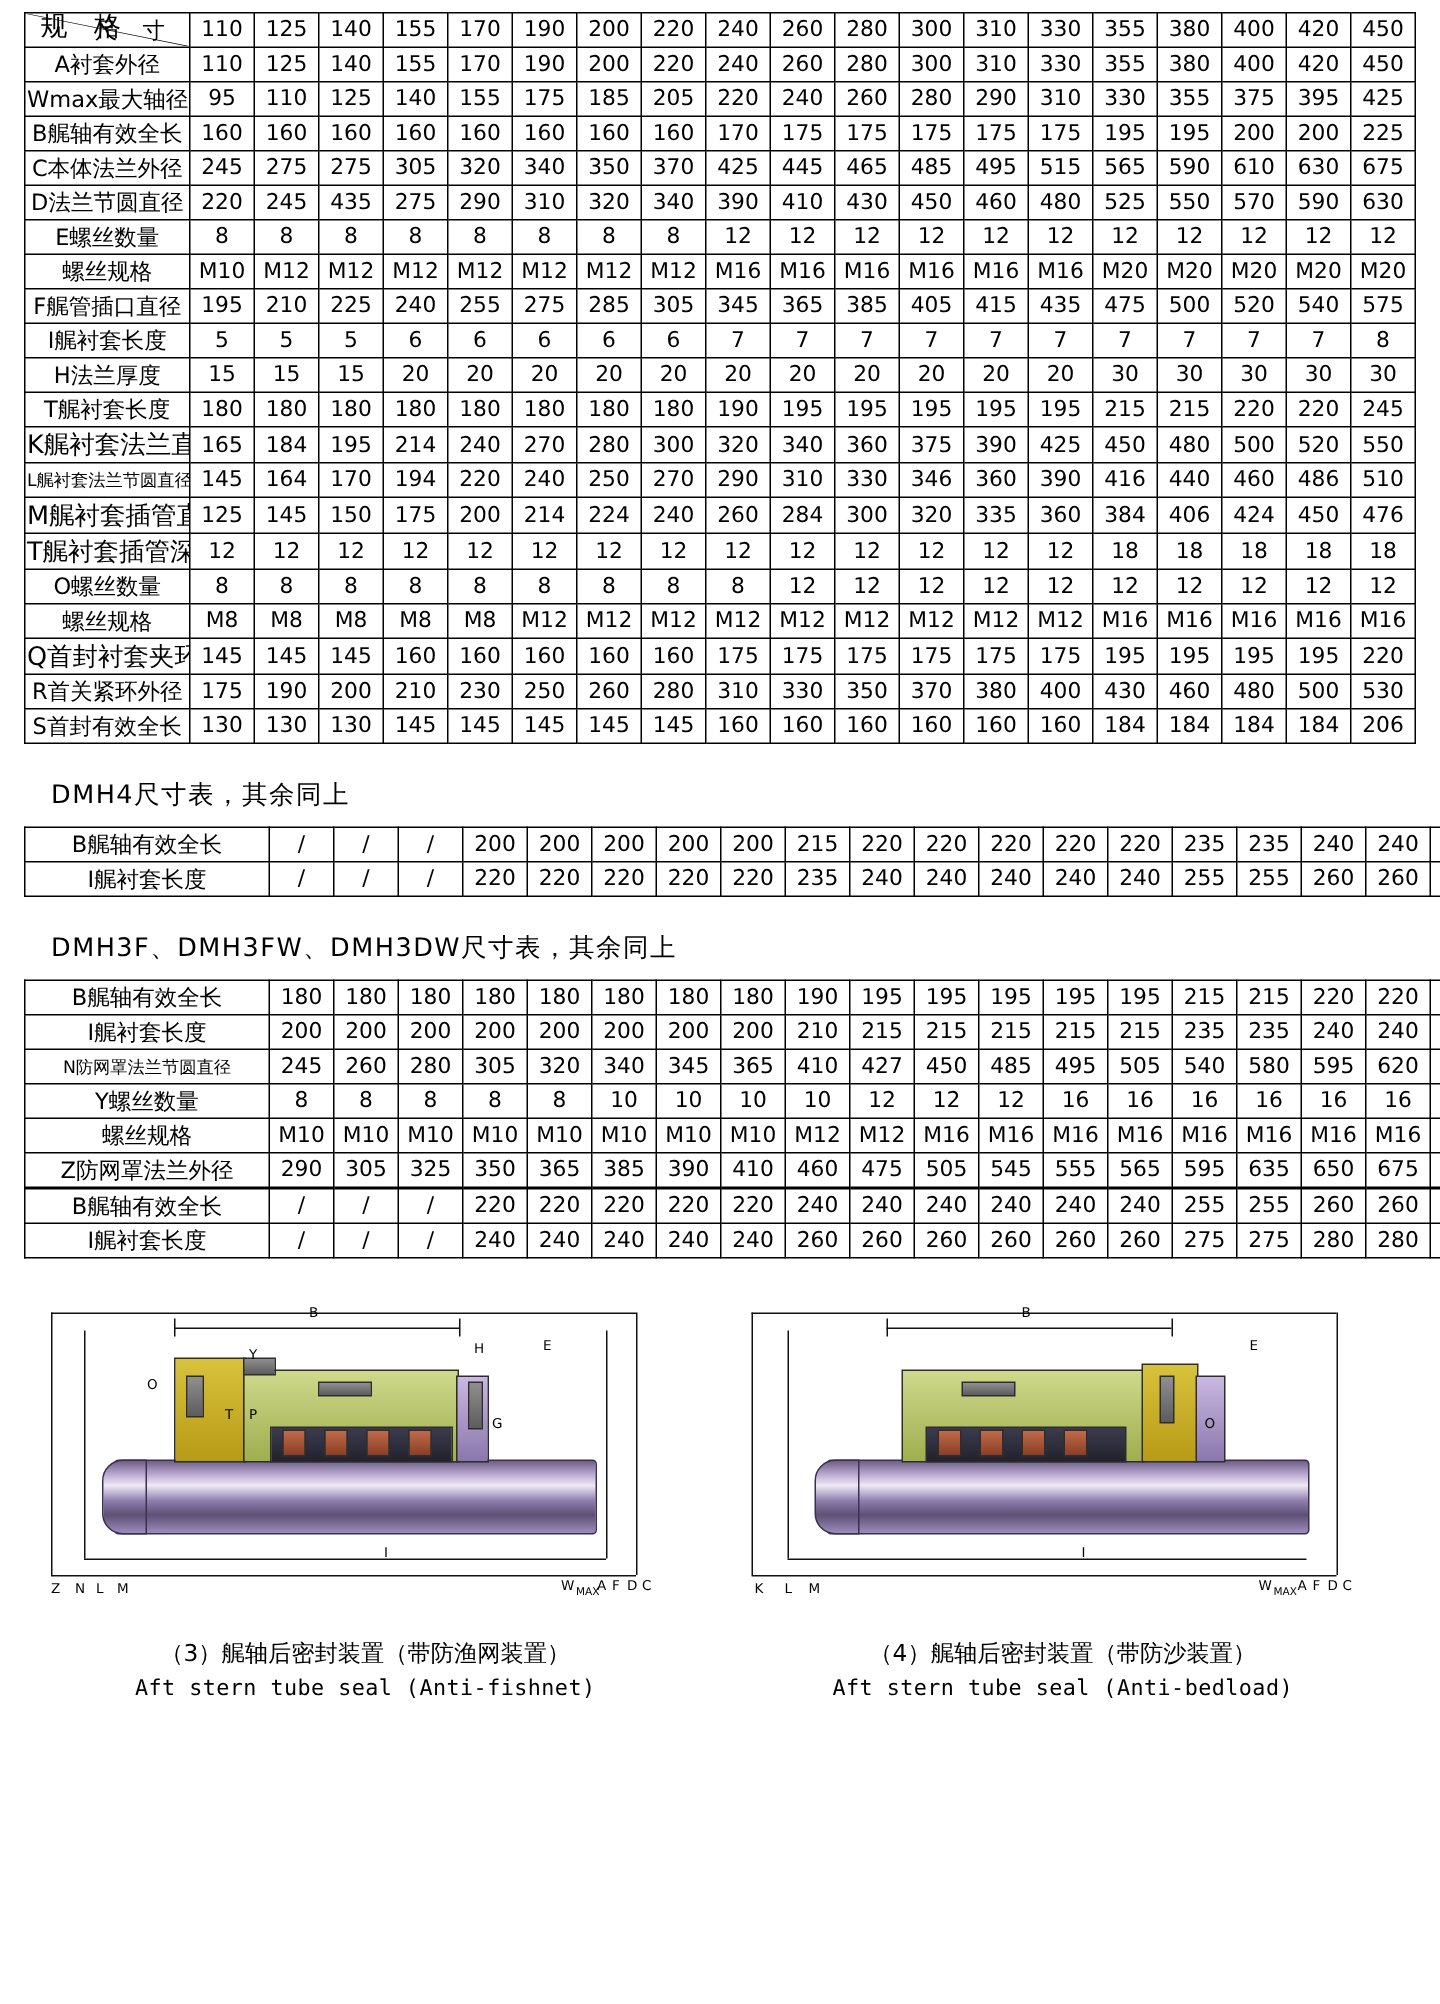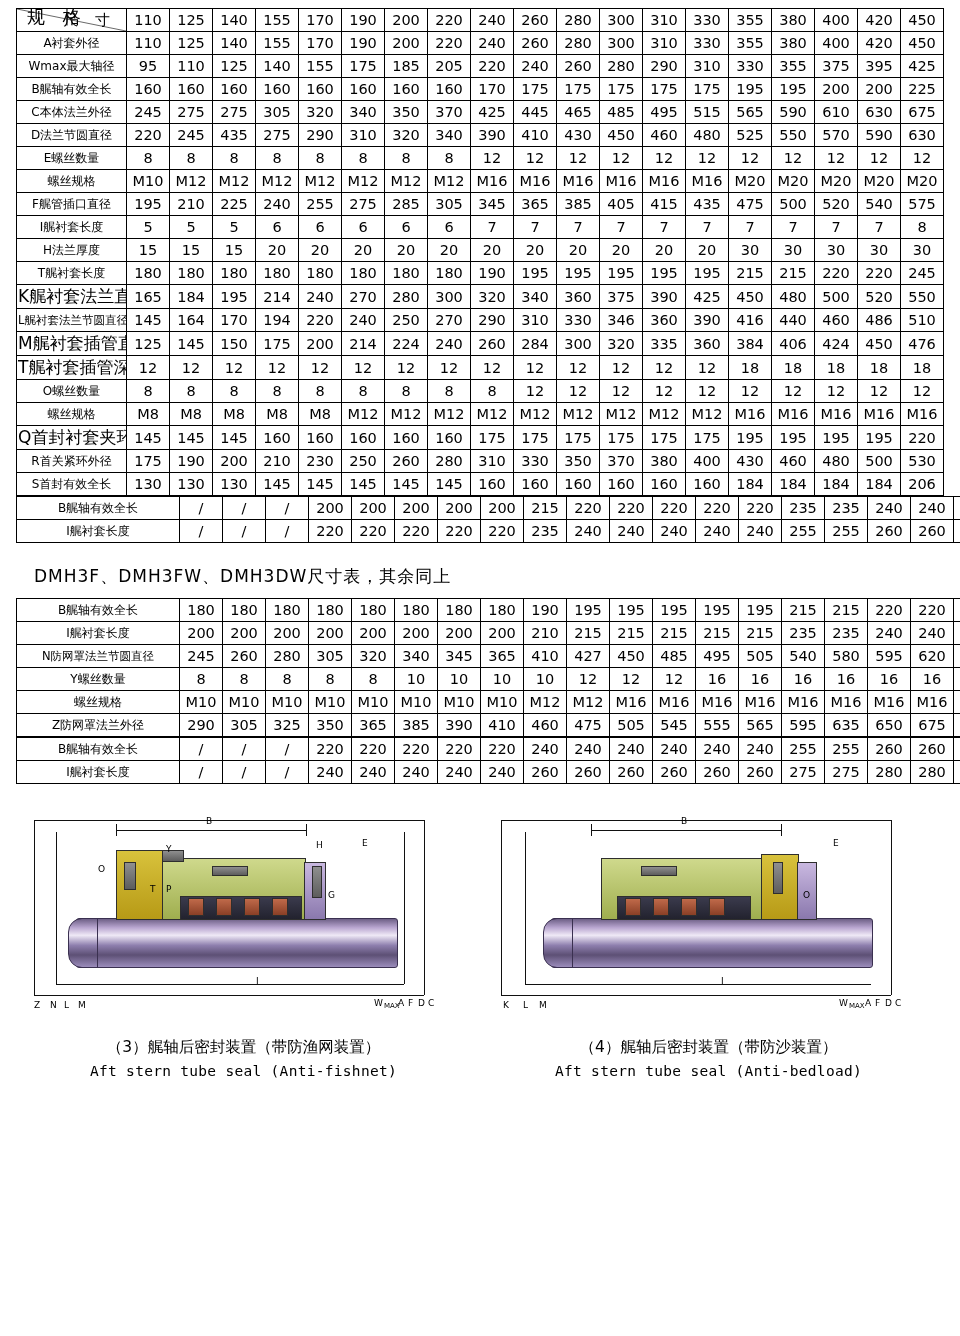--- a/index.html
+++ b/index.html
@@ -22,21 +22,21 @@
     text-align:center;
     vertical-align:middle;
     font-size:14.5px;
     height:22px;
     padding:0 1px;
     white-space:nowrap;
     overflow:hidden;
   }
   table.spec td.label{
     width:160px;
-    font-size:12px;
+    font-size:15px;
     text-align:center;
   }
   table.spec td.label.small{font-size:11.5px;line-height:1.05;}
   table.spec td.label.smaller{font-size:17px;}
   table.spec td.val{width:40px;font-size:14.5px;}
 
   
   td.corner{
     position:relative;
     height:44px;
@@ -568,20 +568,21 @@
           <td class="val">160</td>
           <td class="val">184</td>
           <td class="val">184</td>
           <td class="val">184</td>
           <td class="val">184</td>
           <td class="val">206</td>
         </tr>
       </tbody>
   </table>
 
+  <div class="section-title">DMH4尺寸表，其余同上</div>
   <table class="spec">
       <tbody>
         <tr>
           <td class="label">B艉轴有效全长</td>
           <td class="val">/</td>
           <td class="val">/</td>
           <td class="val">/</td>
           <td class="val">200</td>
           <td class="val">200</td>
           <td class="val">200</td>

